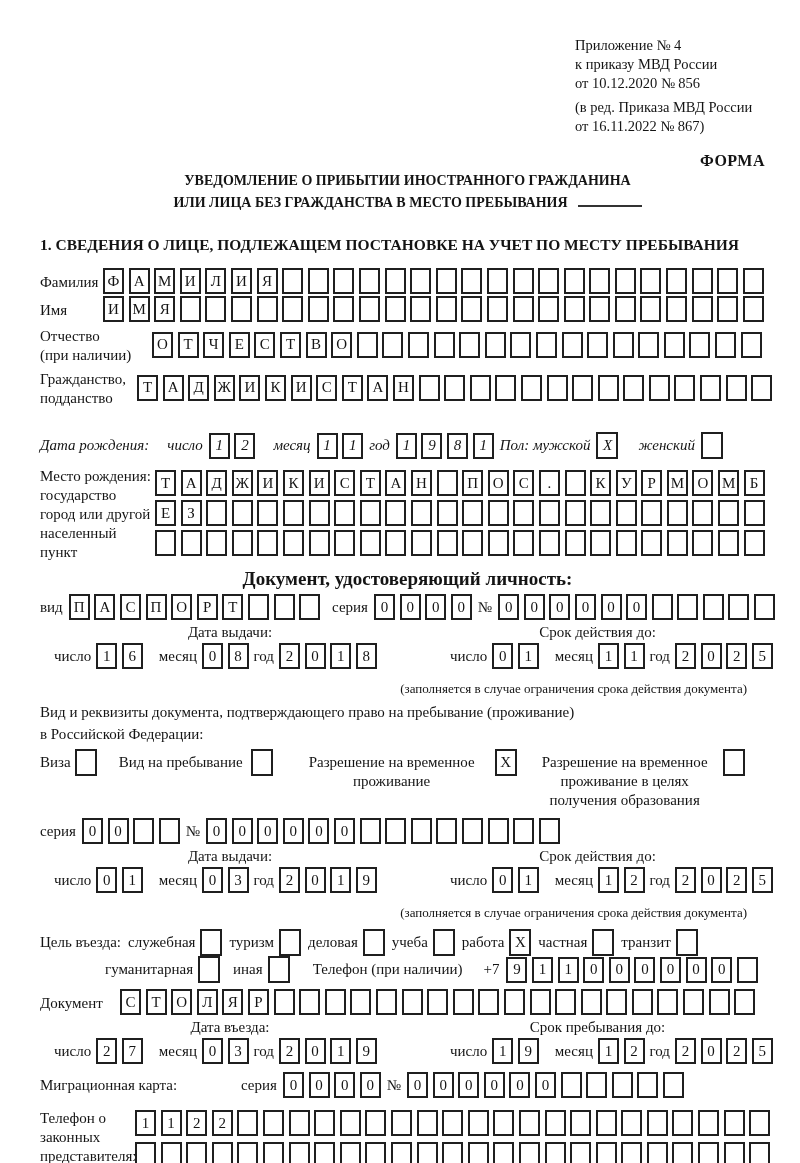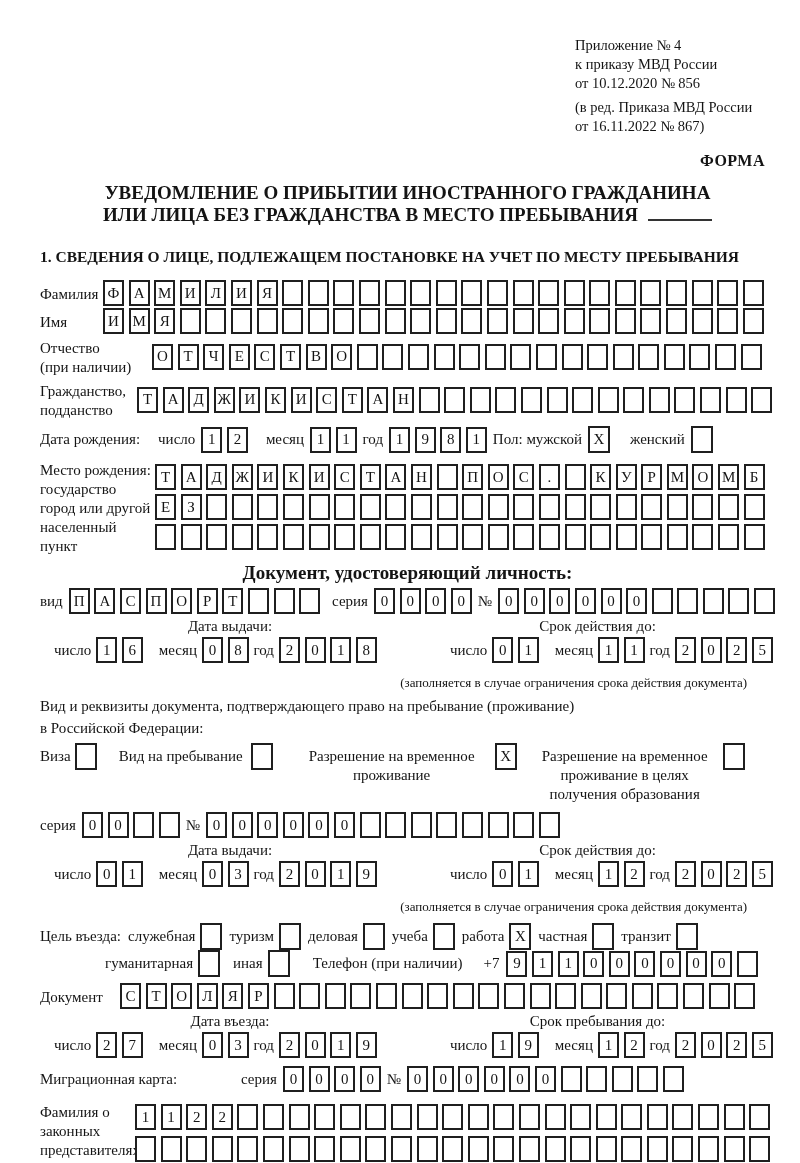--- a/index.html
+++ b/index.html
@@ -5,21 +5,21 @@
   html,body{margin:0;padding:0;background:#ffffff;}
   .page{
     width:800px;height:1163px;box-sizing:border-box;
     padding:36px 25px 10px 40px;
     font-family:"Liberation Serif","DejaVu Serif",serif;
     color:#141414;position:relative;overflow:hidden;background:#ffffff;
   }
   .appendix{width:200px;margin-left:auto;font-size:14.5px;line-height:19px;}
   .appendix .gap{height:5px;}
   .forma{ text-align:right;font-weight:bold;font-size:16px;margin:16px 10px 0 0;letter-spacing:.5px;}
-  .title{ text-align:center;font-weight:bold;font-size:19px;line-height:22px;margin-top:12px;}
+  .title{ text-align:center;font-weight:bold;font-size:14px;line-height:22px;margin-top:0;}
   .blank-line{display:inline-block;width:64px;border-bottom:2px solid #333;margin-left:10px;vertical-align:baseline;}
   .sec-heading{font-weight:bold;font-size:15.5px;margin-top:22px;margin-bottom:14px;}
   .frow{display:flex;align-items:center;margin-bottom:2px;}
   .flabel{font-size:15px;line-height:19px;padding-top:3px;flex:0 0 auto;}
   .cellrow{display:flex;gap:4.6px;flex-wrap:nowrap;}
   .cell{
     box-sizing:border-box;flex:0 0 auto;width:21px;height:26px;
     border:2px solid #1f1f1f;display:inline-flex;align-items:center;justify-content:center;
     font-size:15px;line-height:1;background:#fff;
   }
@@ -191,21 +191,21 @@
         <span class="cell">&nbsp;</span>
         <span class="cell">&nbsp;</span>
         <span class="cell">&nbsp;</span>
         <span class="cell">&nbsp;</span>
         <span class="cell">&nbsp;</span>
         <span class="cell">&nbsp;</span>
         <span class="cell">&nbsp;</span>
       </div>
   </div>
 
-  <div class="inline" style="margin-top:6px;">
+  <div class="inline" style="margin-top:24px;font-style:italic;">
     <span>Дата рождения:</span>
     <span style="width:6px;"></span>
     <span>число</span>
     <span class="cellrow">
         <span class="cell">1</span>
         <span class="cell">2</span>
       </span>
     <span style="width:6px;"></span>
     <span>месяц</span>
     <span class="cellrow">
@@ -662,21 +662,21 @@
         <span class="cell">&nbsp;</span>
         <span class="cell">&nbsp;</span>
         <span class="cell">&nbsp;</span>
         <span class="cell">&nbsp;</span>
         <span class="cell">&nbsp;</span>
       </span>
   </div>
 
   <div class="frow" style="margin-top:8px;">
     <div class="flabel" style="width:95px;">
-      <div>Фамилия о</div>
+      <div>Телефон о</div>
       <div>законных</div>
       <div>представителях</div>
       <div>(родителях,</div>
       <div>усыновителях,</div>
 
     </div>
     <div style="display:flex;flex-direction:column;gap:6px;">
       <div class="cellrow">
           <span class="cell">1</span>
           <span class="cell">1</span>

